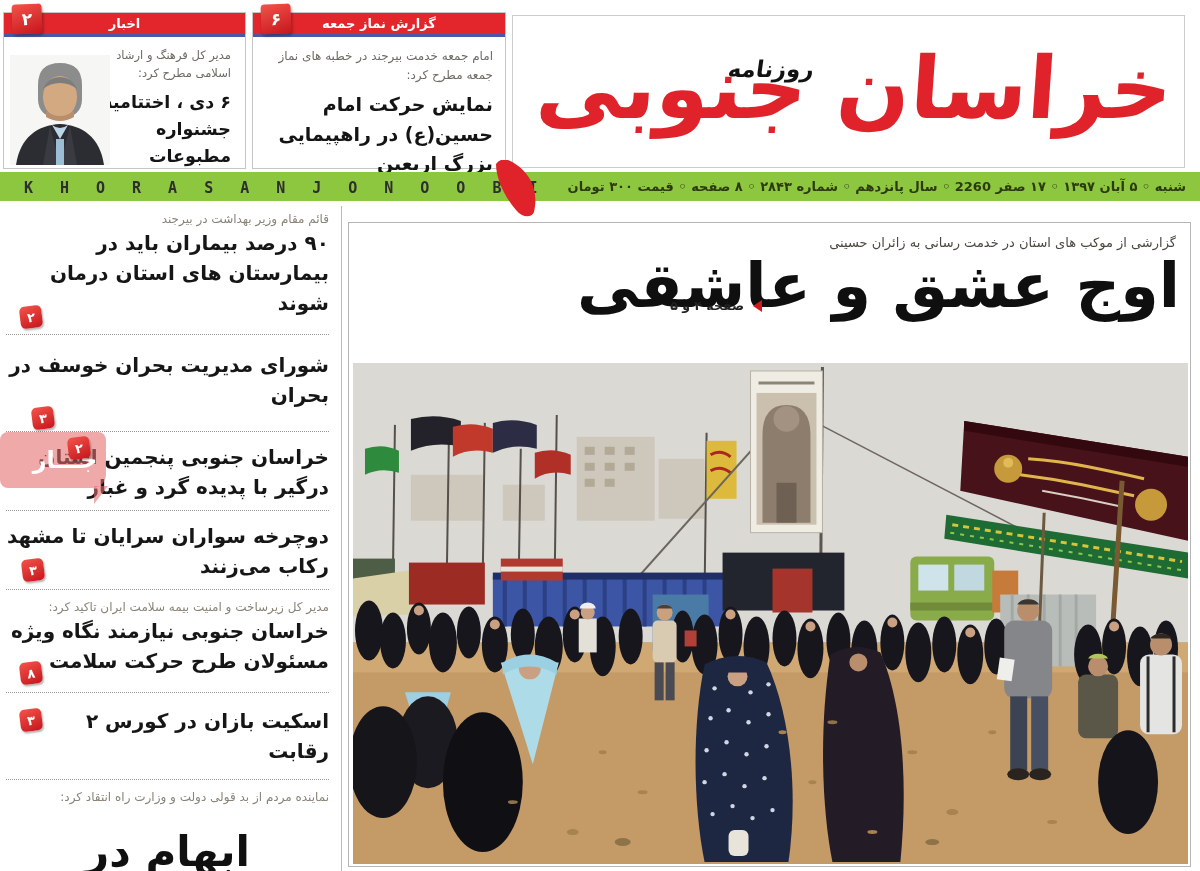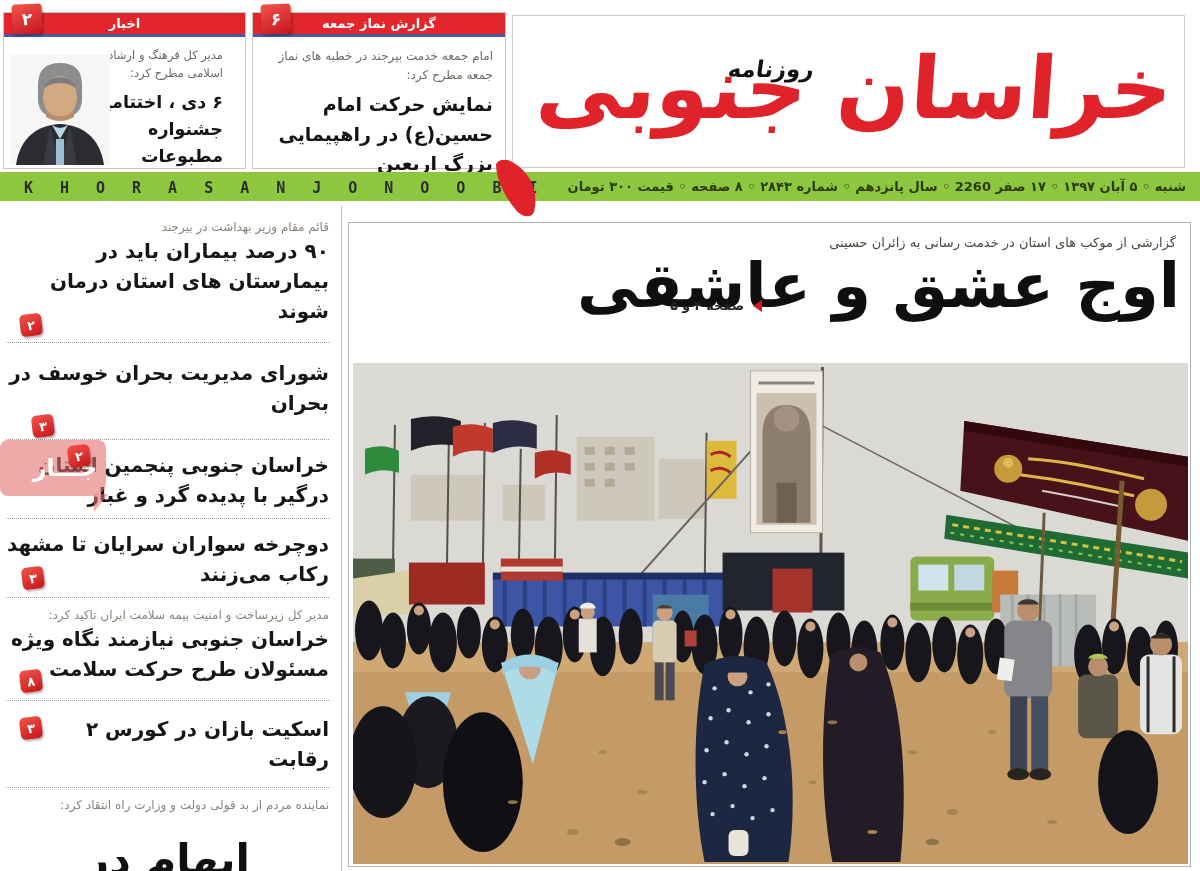--- a/index.html
+++ b/index.html
@@ -73,21 +73,21 @@
 <body>
 
 <div id="page" data-interactable="false">
 
   <div class="topbox" style="left:3px;top:12px;width:243px;height:157px;" data-interactable="false">
     <div class="topbox-header" data-interactable="false">
       <span class="corner-badge" data-interactable="false">۲</span>
       <span class="topbox-title" data-interactable="false">اخبار</span>
     </div>
     <div class="topbox-body" data-interactable="false">
-      <div style="margin-right:10px;width:132px;">
+      <div style="margin-right:2px;width:132px;">
         <div class="kicker" data-interactable="false">مدیر کل فرهنگ و ارشاد اسلامی مطرح کرد:</div>
         <div class="tb-headline" data-interactable="false">۶ دی ، اختتامیه جشنواره مطبوعات</div>
       </div>
       <div class="portrait" data-interactable="false">
         <svg width="100" height="110" viewBox="0 0 100 110">
           <rect width="100" height="110" fill="#f6f6f4"></rect>
           <path d="M28,30 Q28,8 50,8 Q72,8 72,30 L72,44 Q72,62 50,64 Q28,62 28,44 Z" fill="#8c8c8c"></path>
           <ellipse cx="50" cy="42" rx="17" ry="21" fill="#d2a981"></ellipse>
           <path d="M33,34 Q38,22 50,22 Q62,22 67,34 Q60,28 50,28 Q40,28 33,34 Z" fill="#7d7d7d"></path>
           <path d="M36,56 Q50,66 64,56 L64,62 Q50,70 36,62 Z" fill="#b98f6b"></path>
@@ -121,21 +121,21 @@
     <div id="greenbar-latin" data-interactable="false">KHORASANJONOOBI</div>
     <div id="greenbar-date" data-interactable="false">شنبه ◦ ۵ آبان ۱۳۹۷ ◦ ۱۷ صفر 2260 ◦ سال پانزدهم ◦ شماره ۲۸۴۳ ◦ ۸ صفحه ◦ قیمت ۳۰۰ تومان</div>
   </div>
   <svg id="masthead-tail" data-interactable="false" viewBox="0 0 54 60">
     <path d="M16,0 C34,8 48,26 42,52 C40,58 30,58 24,50 C12,36 4,18 4,4 Q8,-2 16,0 Z" fill="#e0232a"></path>
   </svg>
 
   <div id="sidebar-divider" data-interactable="false"></div>
   <div id="sidebar" data-interactable="false">
 
-    <div class="s-item" style="padding:16px 0 16px;" data-interactable="false">
+    <div class="s-item" style="padding:8px 0 16px;" data-interactable="false">
       <div class="s-kicker" data-interactable="false">قائم مقام وزیر بهداشت در بیرجند</div>
       <div class="s-headline" data-interactable="false">۹۰ درصد بیماران باید در بیمارستان های استان درمان شوند</div>
       <span class="badge s-badge" style="left:14px;bottom:6px;" data-interactable="false">۲</span>
     </div>
 
     <div class="s-item" style="padding:15px 0 21px;" data-interactable="false">
       <div class="s-headline" data-interactable="false">شورای مدیریت بحران خوسف در بحران</div>
       <span class="badge s-badge" style="left:26px;bottom:2px;" data-interactable="false">۳</span>
     </div>
 

